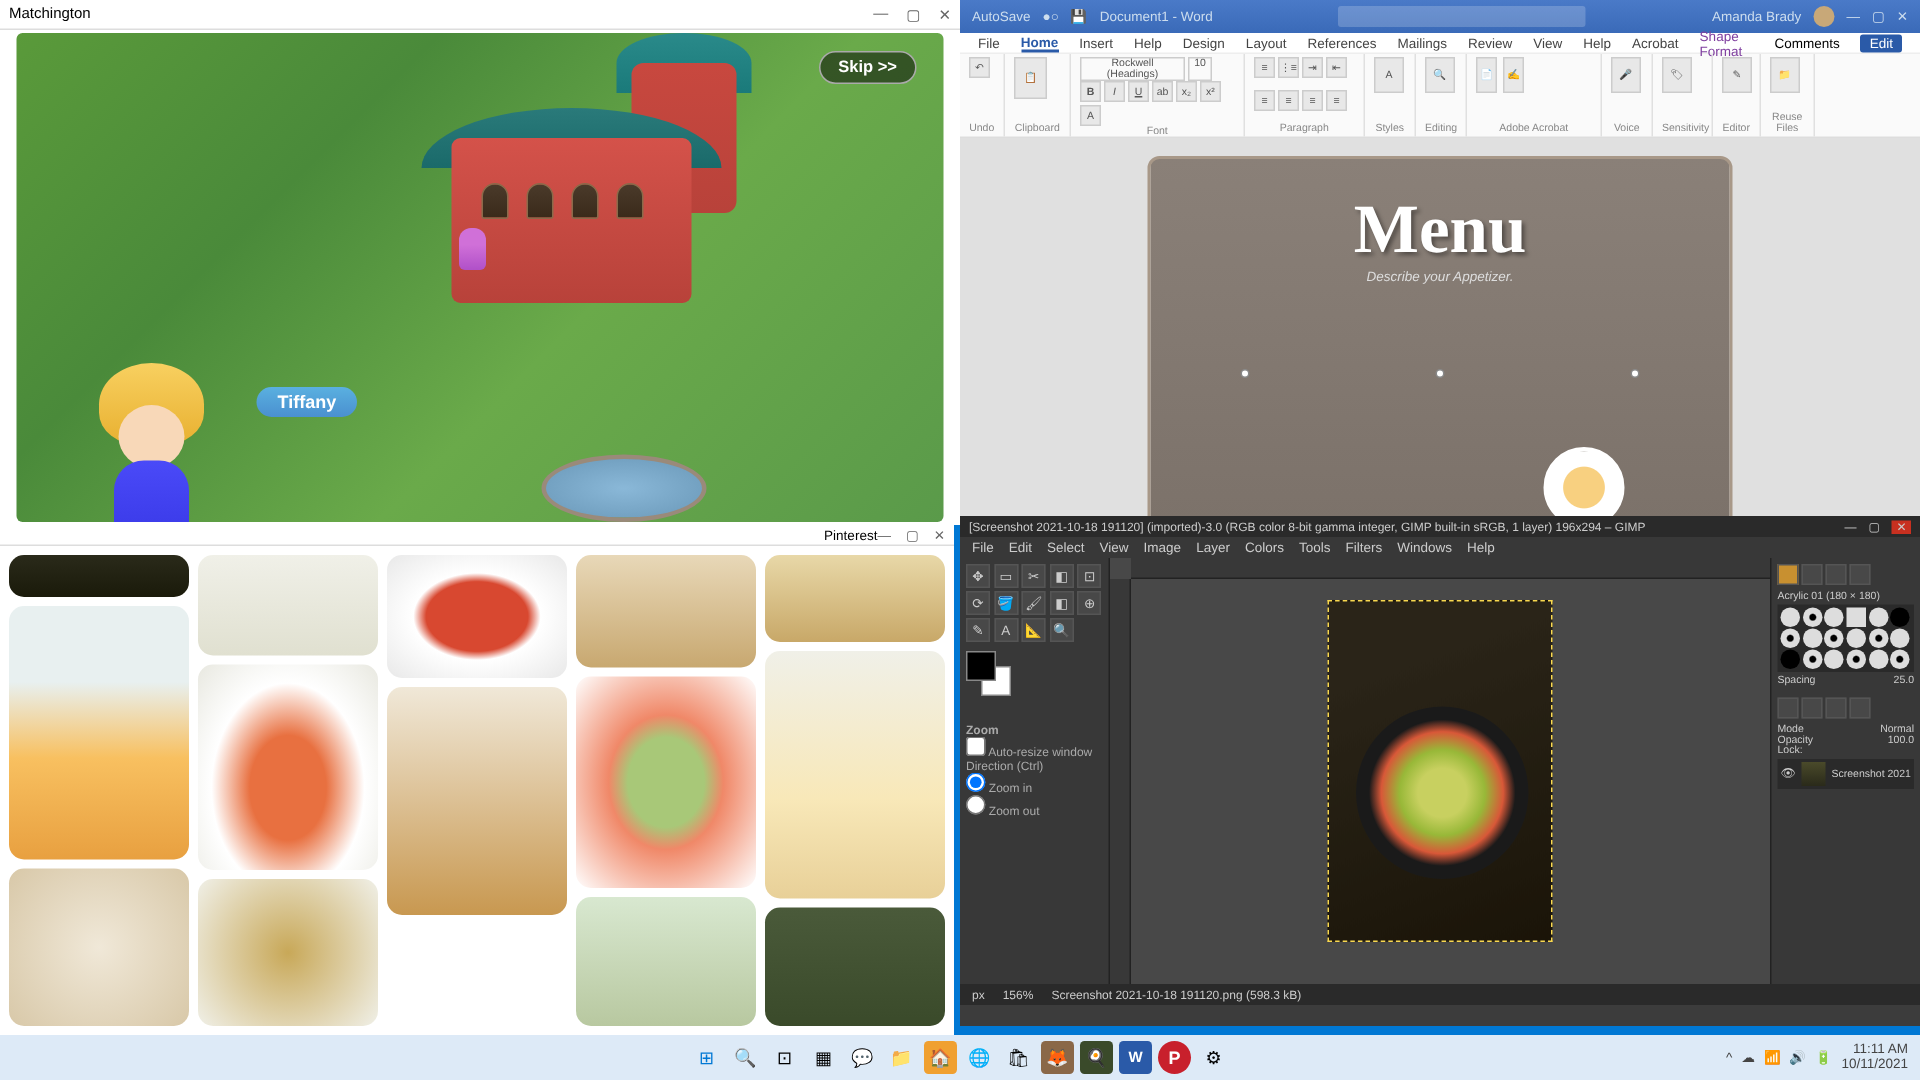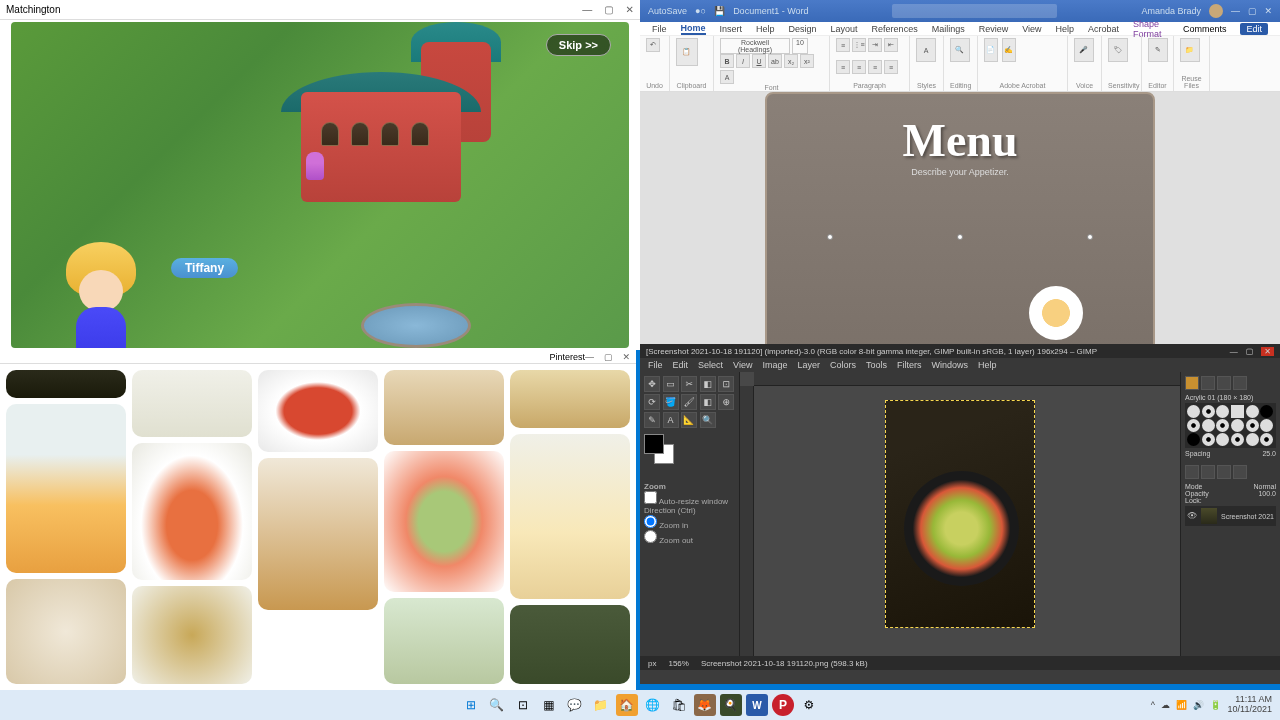--- a/index.html
+++ b/index.html
@@ -35,26 +35,26 @@
 .q2-search{width:165px;height:14px;background:rgba(255,255,255,.2);border-radius:2px}
 .q2-top-r{display:flex;gap:8px;align-items:center}
 .q2-tabs{height:14px;background:#fff;display:flex;gap:14px;padding:0 12px;font-size:9px;align-items:center;border-bottom:1px solid #eee}
 .q2-tab{color:#444}
 .q2-tab.active{color:#2a5aa8;border-bottom:2px solid #2a5aa8;font-weight:600}
 .q2-ribbon{height:56px;background:#fafafa;border-bottom:1px solid #ddd;display:flex;font-size:8px}
 .rib-grp{border-right:1px solid #e0e0e0;padding:2px 6px;display:flex;flex-direction:column;justify-content:space-between;text-align:center;color:#555}
 .rib-icons{display:flex;gap:2px;flex-wrap:wrap}
 .rib-ic{width:14px;height:14px;background:#e8e8e8;border:1px solid #ccc;font-size:7px;display:flex;align-items:center;justify-content:center}
 .rib-lbl{font-size:7px;color:#888}
-.q2-doc{height:300px;background:#e0e0e0;display:flex;justify-content:center;padding-top:0;overflow:hidden}
+.q2-doc{height:300px;background:#e0e0e0;display:flex;justify-content:center;padding-top:12px;overflow:hidden}
 .menu-card{width:390px;height:280px;background:linear-gradient(#8a8078,#7a7068);border-radius:8px;padding:20px 30px;text-align:center;position:relative;border:2px solid #a89888}
 .menu-title{font-family:Georgia,serif;font-size:46px;font-weight:bold;color:#fff;text-shadow:2px 2px 3px rgba(0,0,0,.4)}
 .menu-desc{font-size:9px;color:#eee;margin:12px 20px;line-height:1.5}
 .appetizer{font-family:Georgia,serif;font-size:26px;font-style:italic;font-weight:bold;color:#fff;margin-top:12px}
-.app-sub{font-size:9px;color:#ddd}
+.app-sub{font-size:9px;font-style:italic;color:#ddd}
 .app-img{position:absolute;right:70px;bottom:30px;width:54px;height:54px;background:radial-gradient(circle,#f8d080 40%,#fff 42%);border-radius:50%;border:3px solid #fff}
 .sel-handle{position:absolute;width:6px;height:6px;background:#fff;border:1px solid #888;border-radius:50%}
 .q2-status{height:12px;background:#f0f0f0;border-top:1px solid #ccc;display:flex;justify-content:space-between;align-items:center;font-size:7px;padding:0 8px;color:#555}
 .q2-st-l,.q2-st-r{display:flex;gap:10px}
 
 
 .q3{left:0;top:350px;width:636px;height:340px;background:#fff}
 .q3-title{height:14px;background:#fff;display:flex;justify-content:flex-end;align-items:center;font-size:9px;padding:0 6px;border-bottom:1px solid #ddd}
 .q3-grid{height:326px;padding:6px;display:flex;gap:6px;overflow:hidden}
 .pcol{display:flex;flex-direction:column;gap:6px;width:120px}

